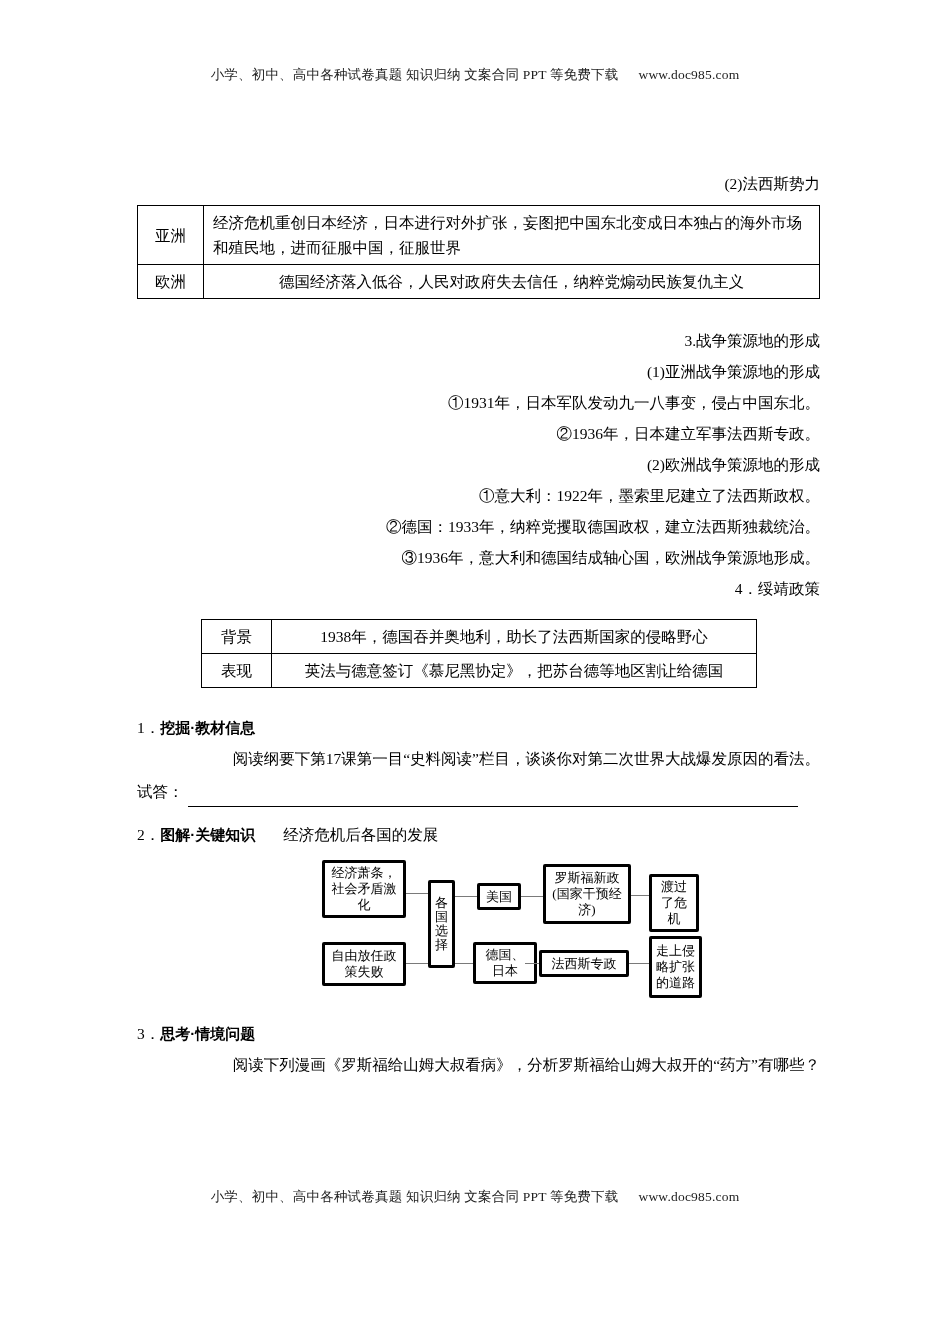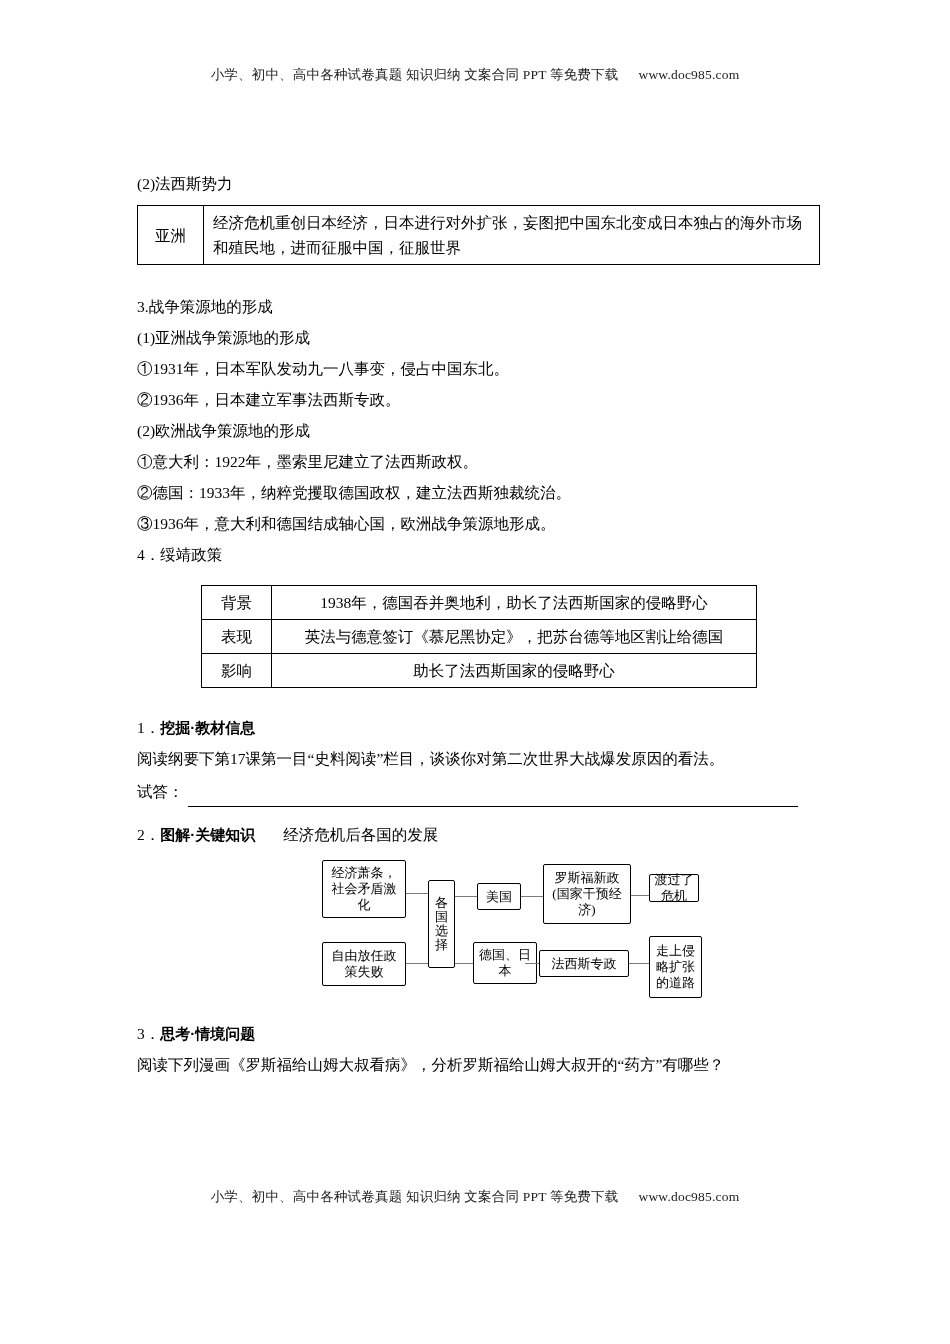--- a/index.html
+++ b/index.html
@@ -18,21 +18,21 @@
   }
   .pageheader { top:66px; }
   .pagefooter { top:1188px; }
   .pagefooter a, .pageheader a { color:#1d1d1d; text-decoration:none; }
 
   .content {
     position:absolute; left:137px; top:168px; width:683px;
     font-size:15.5px; line-height:30px;
   }
 
-  .para { line-height:31px; }
+  .para { line-height:31px;text-align:right; }
 
   
   table { border-collapse:collapse; }
   .tbl1 { width:683px; margin-top:6px; }
   .tbl2 { width:556px; margin:15px 0 0 64px; }
   td { border:1px solid #000; font-size:15.5px; line-height:25px; padding:4px 9px; vertical-align:middle; }
   td.lbl { text-align:center; width:66px; }
   .tbl2 td.lbl { width:70px; }
   td.val.left { text-align:left; }
   td.val.center { text-align:center; }
@@ -44,34 +44,34 @@
   .tasktitle { font-weight:bold; font-family:"Liberation Sans","DejaVu Sans",sans-serif; font-size:15px; }
   .tasksub { margin-left:28px; }
 
   .answerline { display:flex; align-items:flex-end; line-height:31px; margin-top:2px; }
   .answerline .blank { flex:1; border-bottom:1px solid #000; height:24px; margin-left:4px; margin-right:22px; }
 
   
   .diagram { position:relative; width:380px; height:142px; margin:10px 0 0 185px;
              font-family:"Liberation Serif","DejaVu Serif",serif; }
   .dbox {
-    position:absolute; border:1px solid #000000; border-radius:2px; background:#fff;
+    position:absolute; border:3px solid #000000; border-radius:2px; background:#fff;
     font-size:13px; line-height:16px; text-align:center;
     display:flex; align-items:center; justify-content:center; padding:3px 4px;
   }
   .dline { position:absolute; height:1px; background:#7a7a7a; }
 
   .b-crisis     { left:0;   top:4;  width:84px; height:58px; }
   .b-laissez    { left:0;   top:82px; width:84px; height:44px; }
   .b-choice     { left:106px; top:20px; width:27px; height:88px; line-height:14px; padding:8px; }
   .b-usa        { left:155px; top:23px; width:44px; height:27px; }
   .b-gerjap     { left:151px; top:82px; width:64px; height:42px; }
   .b-newdeal    { left:221px; top:4px;  width:88px; height:60px; }
   .b-fascism    { left:217px; top:90px; width:90px; height:27px; }
-  .b-overcame   { left:327px; top:14px; width:50px; height:28px; }
+  .b-overcame   { left:327px; top:14px; width:50px; height:58px; }
   .b-aggression { left:327px; top:76px; width:53px; height:62px; }
 
   .l1 { left:84px;  top:33px;  width:22px; }
   .l2 { left:84px;  top:103px; width:22px; }
   .l3 { left:133px; top:36px;  width:22px; }
   .l4 { left:133px; top:103px; width:18px; }
   .l5 { left:199px; top:36px;  width:22px; }
   .l6 { left:203px; top:103px; width:14px; }
   .l7 { left:309px; top:35px;  width:18px; }
   .l8 { left:307px; top:103px; width:20px; }
@@ -89,20 +89,24 @@
   <div class="content">
 
     <div class="para">(2)法西斯势力</div>
 
     <table class="tbl1">
       <tbody>
         <tr>
           <td class="lbl">亚洲</td>
           <td class="val left">经济危机重创日本经济，日本进行对外扩张，妄图把中国东北变成日本独占的海外市场和殖民地，进而征服中国，征服世界</td>
         </tr>
+        <tr>
+          <td class="lbl">欧洲</td>
+          <td class="val center">德国经济落入低谷，人民对政府失去信任，纳粹党煽动民族复仇主义</td>
+        </tr>
       </tbody>
     </table>
 
     <div class="para gap-lg">3.战争策源地的形成</div>
     <div class="para">(1)亚洲战争策源地的形成</div>
     <div class="para">①1931年，日本军队发动九一八事变，侵占中国东北。</div>
     <div class="para">②1936年，日本建立军事法西斯专政。</div>
     <div class="para">(2)欧洲战争策源地的形成</div>
     <div class="para">①意大利：1922年，墨索里尼建立了法西斯政权。</div>
     <div class="para">②德国：1933年，纳粹党攫取德国政权，建立法西斯独裁统治。</div>
@@ -112,24 +116,20 @@
 
     <table class="tbl2">
       <tbody>
         <tr>
           <td class="lbl">背景</td>
           <td class="val center">1938年，德国吞并奥地利，助长了法西斯国家的侵略野心</td>
         </tr>
         <tr>
           <td class="lbl">表现</td>
           <td class="val center">英法与德意签订《慕尼黑协定》，把苏台德等地区割让给德国</td>
-        </tr>
-        <tr>
-          <td class="lbl">影响</td>
-          <td class="val center">助长了法西斯国家的侵略野心</td>
         </tr>
       </tbody>
     </table>
 
     <div class="taskline">
       <span class="tasknum">1．</span><span class="tasktitle">挖掘·教材信息</span>
     </div>
     <div class="para">阅读纲要下第17课第一目“史料阅读”栏目，谈谈你对第二次世界大战爆发原因的看法。</div>
     <div class="answerline">
       <span>试答：</span>

